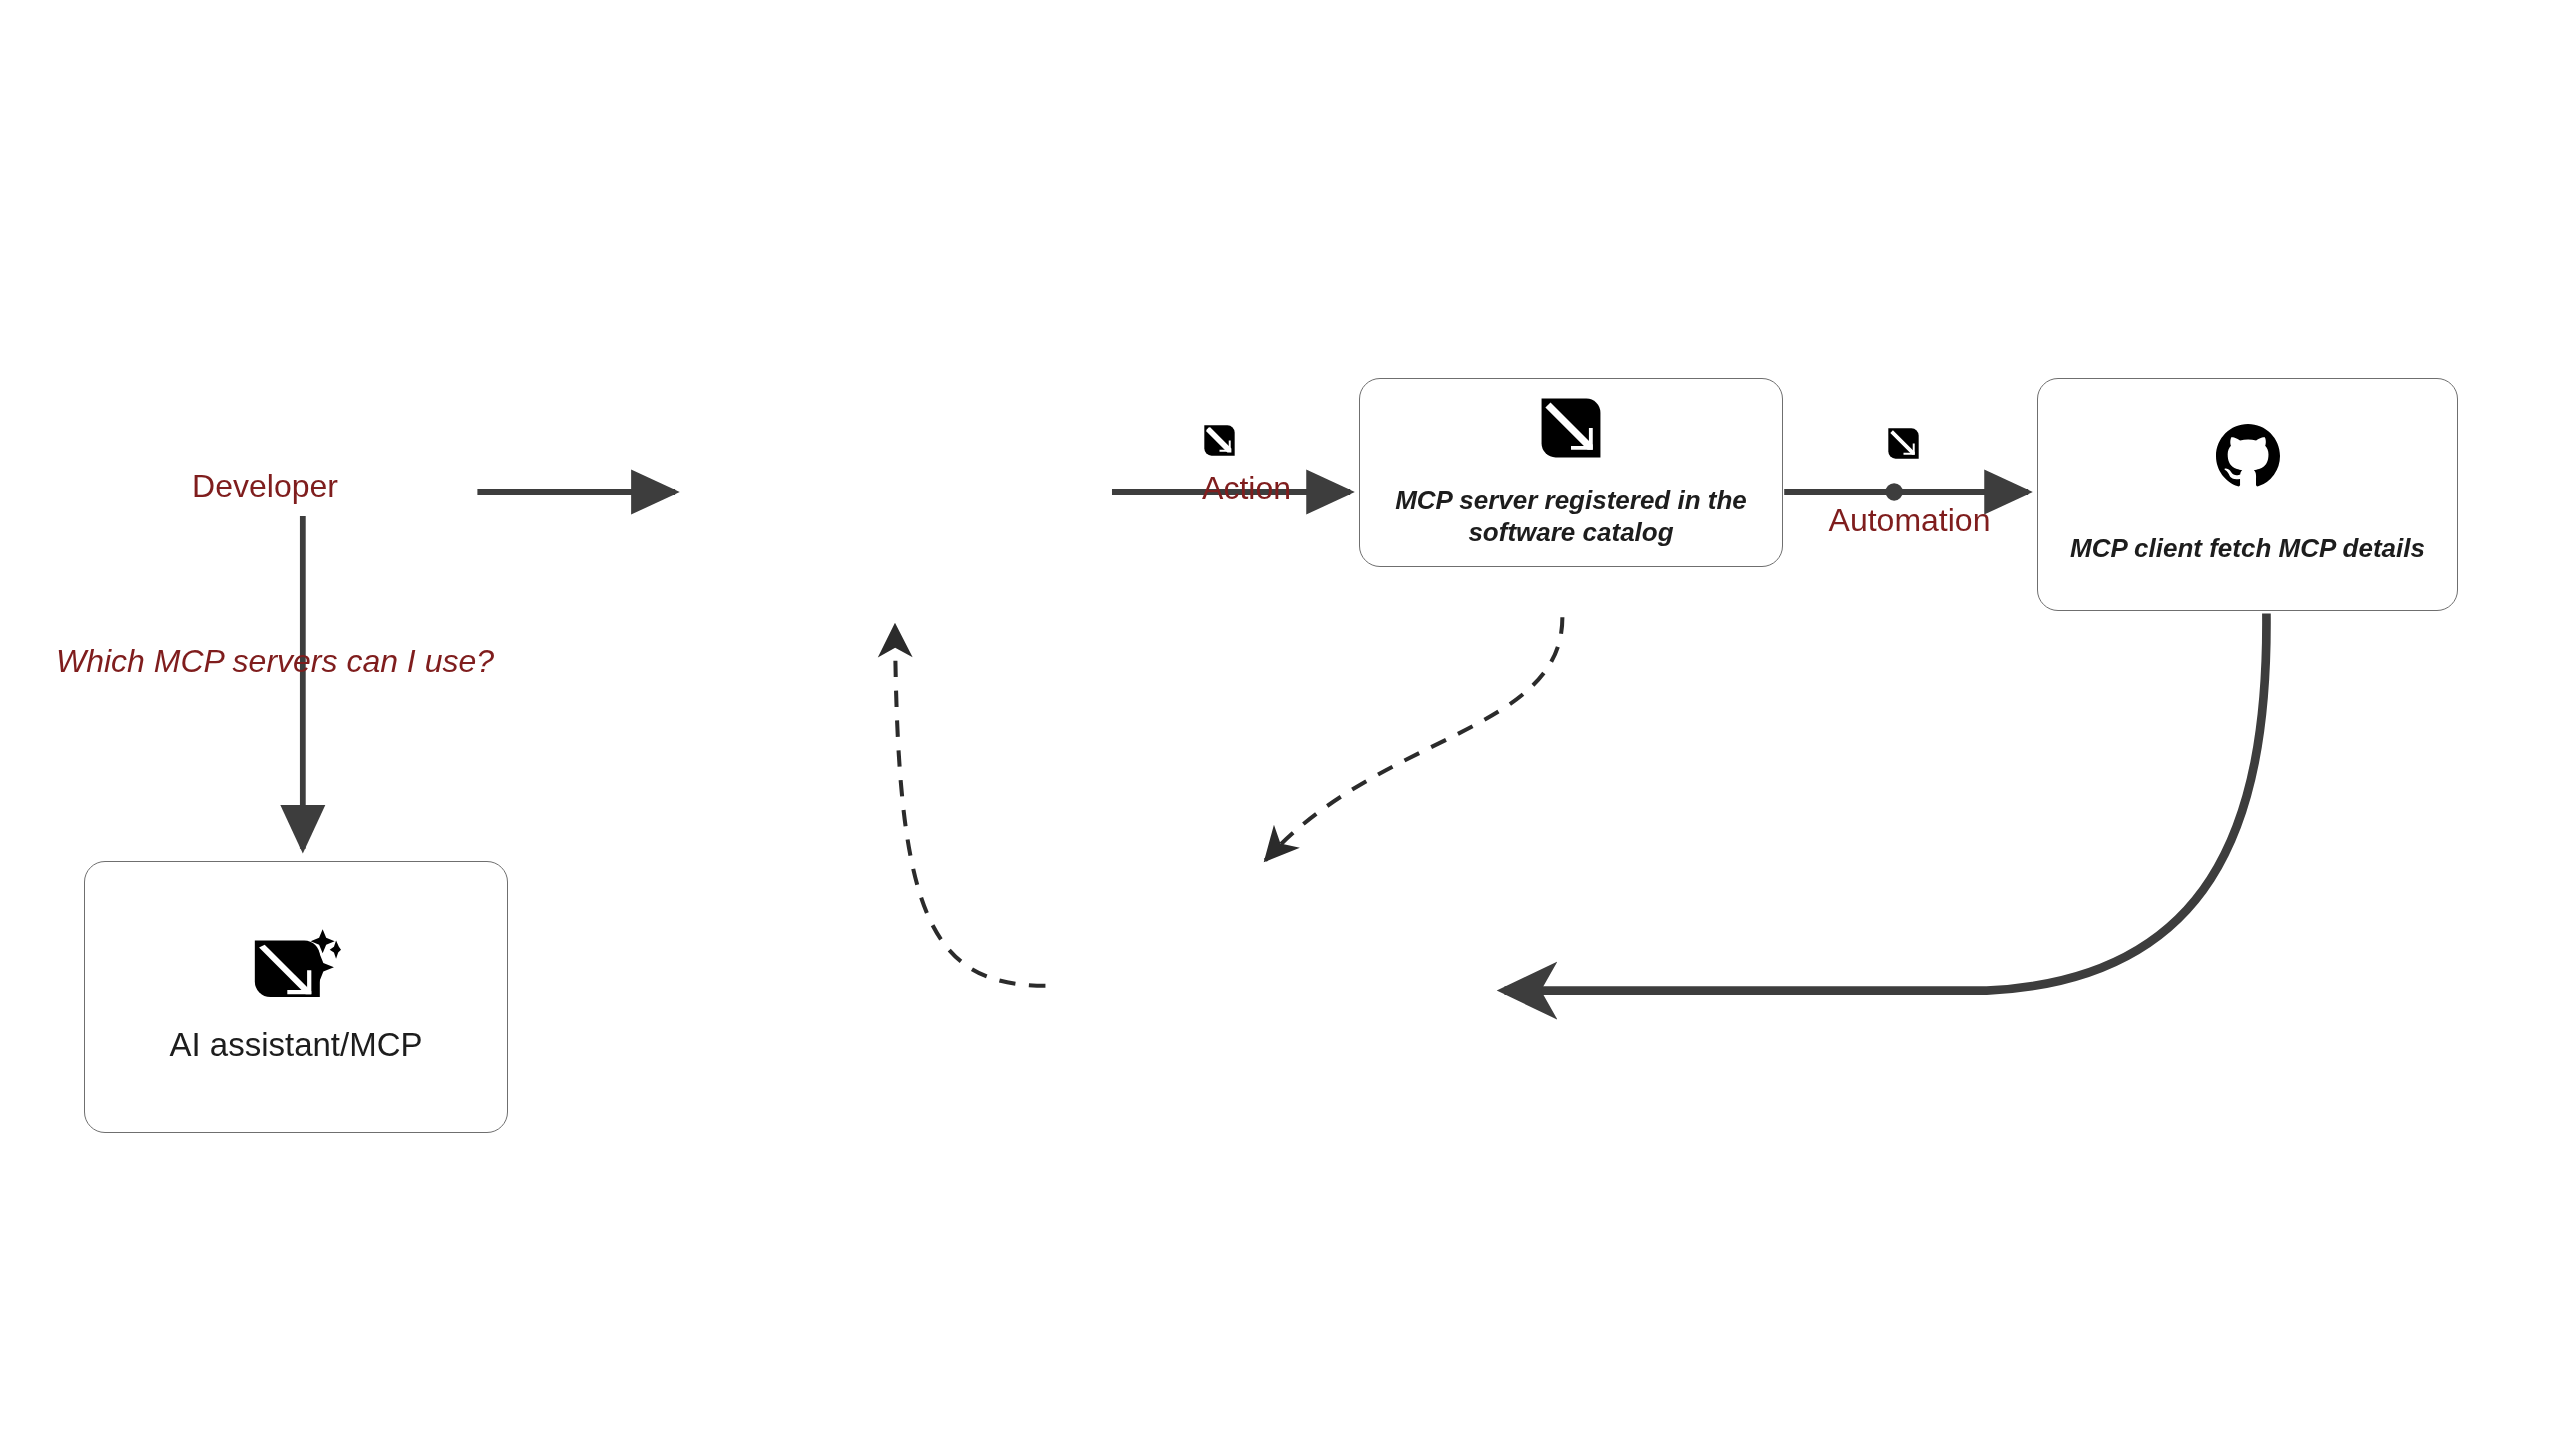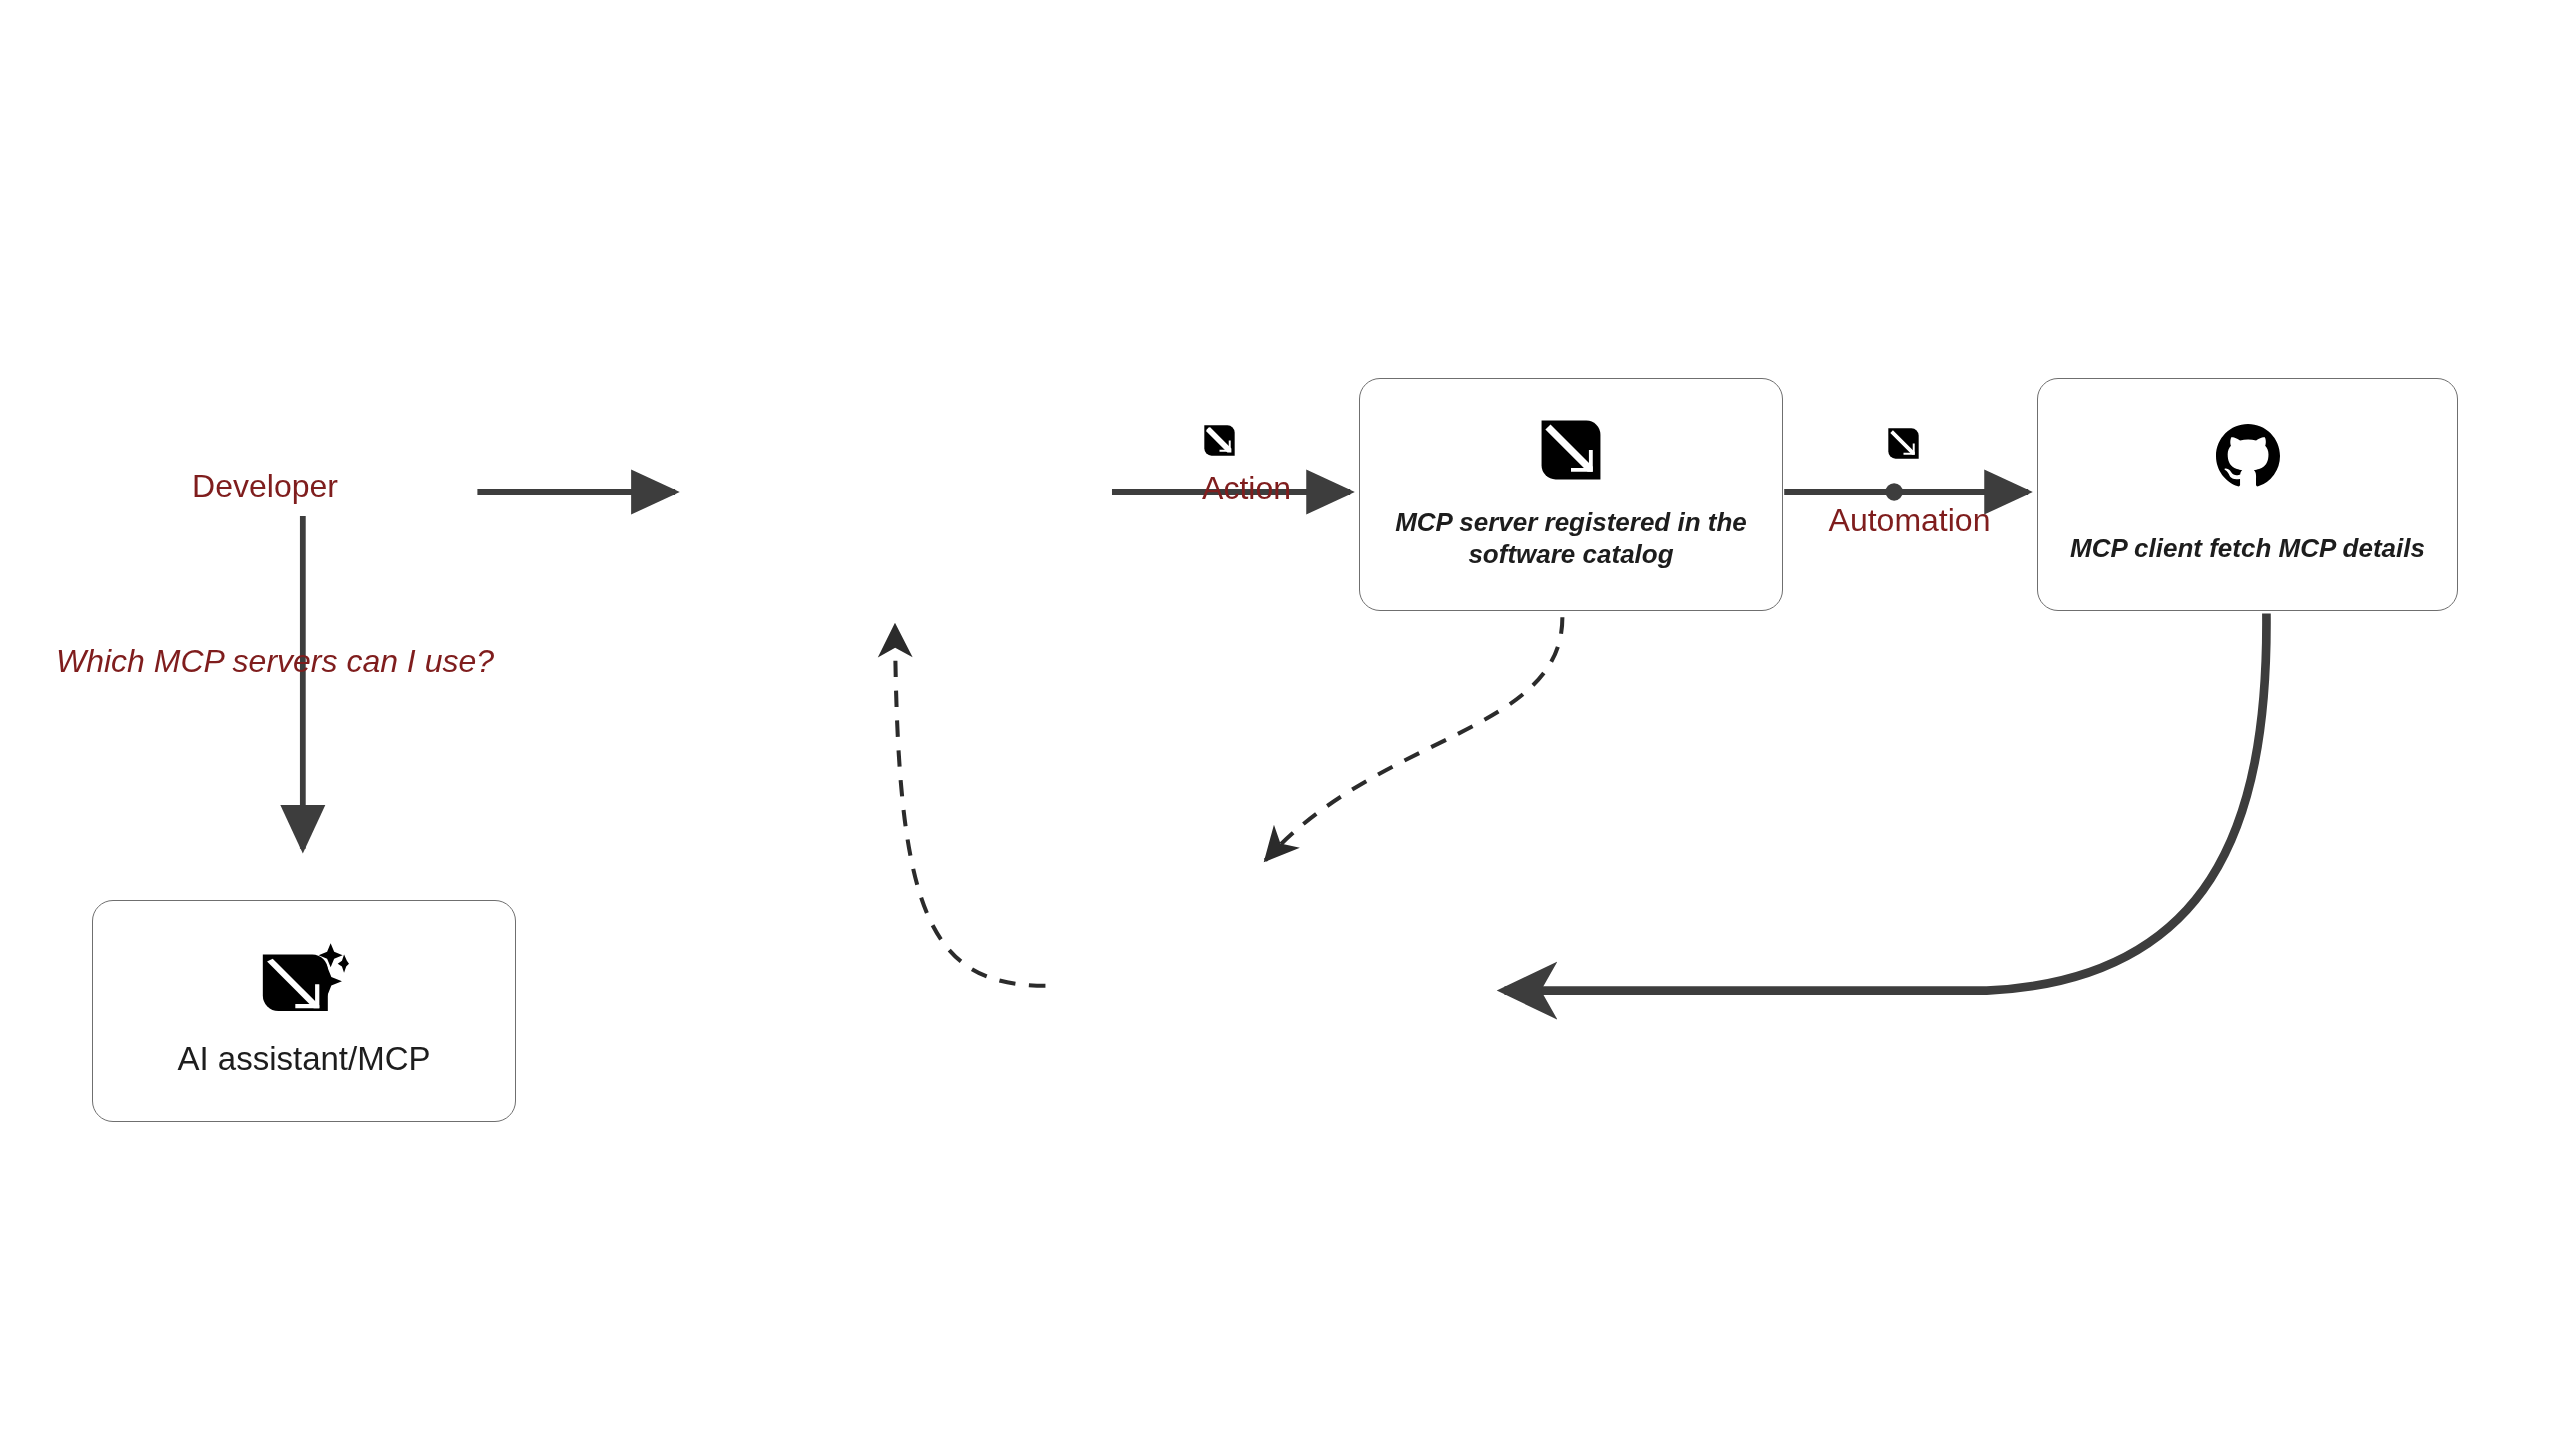--- a/index.html
+++ b/index.html
@@ -76,23 +76,23 @@
     font-style: normal;
     font-size: 33px;
   }
   .node-label.bigbold {
     font-weight: bold;
     font-size: 41px;
   }
 
   
   #node-ask          { left: 684px;  top: 381px;  width: 427px; height: 230px; }
-  #node-registered   { left: 1359px; top: 378px;  width: 424px; height: 233px; }
+  #node-registered   { left: 1359px; top: 378px;  width: 424px; height: 189px; }
   #node-client       { left: 2037px; top: 378px;  width: 421px; height: 233px; gap: 20px; }
-  #node-ai-assistant { left: 92px;   top: 861px;  width: 424px; height: 222px; margin-top: 39px; }
+  #node-ai-assistant { left: 84px;   top: 861px;  width: 424px; height: 272px; }
   #node-context-lake { left: 1051px; top: 876px;  width: 421px; height: 218px; }
 
   #node-ask .node-icon,
   #node-registered .node-icon,
   #node-client .node-icon { margin-bottom: 21px; }
   #node-context-lake .node-icon { margin-bottom: 17.4px; }
   #node-ai-assistant .node-icon { margin-bottom: 21px; }
 
   
   .float-text {

